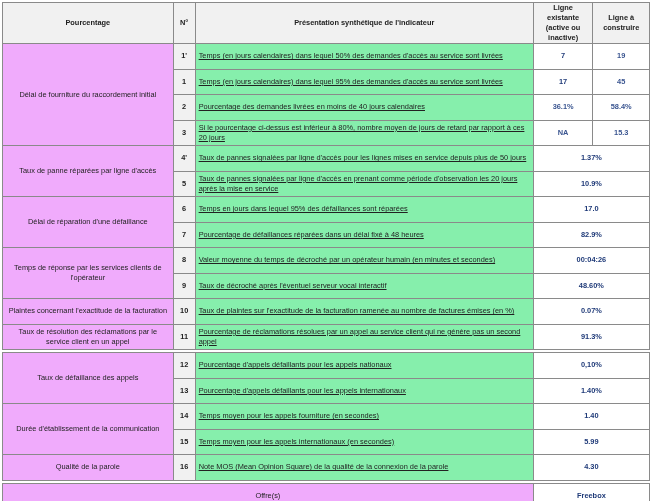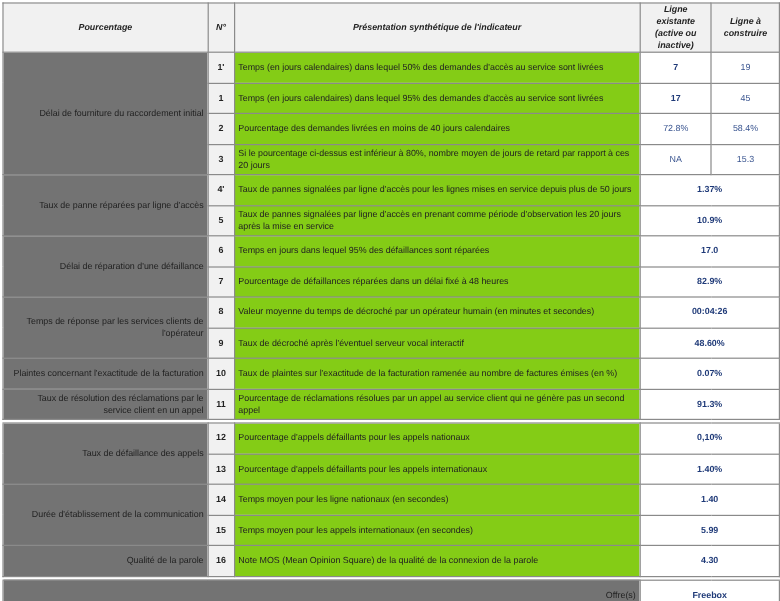--- a/index.html
+++ b/index.html
@@ -1,25 +1,25 @@
 <!DOCTYPE html>
 <html><head>
 <meta charset="utf-8">
 <style>
   html, body { margin: 0; padding: 0; background: #ffffff; }
   body { width: 650px; height: 501px; overflow: hidden; font-family: "Liberation Sans", sans-serif; }
   .wrap { position: absolute; left: 2px; top: 2px; width: 648px; }
   table { border-collapse: collapse; table-layout: fixed; width: 648px; }
   td, th { border: 1.5px solid #8a8a8a; font-size: 7.4px; color: #222; padding: 0 3px; vertical-align: middle; line-height: 10px; }
-  th { background: #f1f1f1; font-weight: bold; text-align: center; height: 33px; font-style: italic; }
-  td.ind { background: #737373; text-align: right; }
+  th { background: #f1f1f1; font-weight: bold; text-align: center; height: 33px; }
+  td.ind { background: #f0abfc; text-align: center; }
   td.num { background: #f1f1f1; text-align: center; font-weight: bold; }
-  td.desc { background: #84cc16; text-align: left; }
+  td.desc { background: #86efac; text-align: left; text-decoration: underline; }
   td.val { background: #ffffff; text-align: center; color: #1f3a78; font-weight: bold; }
-  td.val2 { background: #ffffff; text-align: center; color: #3a5590; }
+  td.val2 { background: #ffffff; text-align: center; color: #3a5590; font-weight: bold; }
   tr.r { height: 25.5px; }
   tr.sep td { height: 2px; padding: 0; border-left: none; border-right: none; background: #ffffff; border-top: 1.5px solid #8a8a8a; border-bottom: 1.5px solid #8a8a8a; }
   .col1 { width: 163px; } .col2 { width: 21px; } .col3 { width: 323px; } .col4 { width: 57px; } .col5 { width: 54px; }
 </style>
 </head>
 <body>
 
 <div class="wrap">
 <table>
   <colgroup>
@@ -48,21 +48,21 @@
     </tr>
     <tr class="r">
       <td class="num">1</td>
       <td class="desc">Temps (en jours calendaires) dans lequel 95% des demandes d'accès au service sont livrées</td>
       <td class="val">17</td>
       <td class="val2">45</td>
     </tr>
     <tr class="r">
       <td class="num">2</td>
       <td class="desc">Pourcentage des demandes livrées en moins de 40 jours calendaires</td>
-      <td class="val2">72.8%</td>
+      <td class="val2">36.1%</td>
       <td class="val2">58.4%</td>
     </tr>
     <tr class="r">
       <td class="num">3</td>
       <td class="desc">Si le pourcentage ci-dessus est inférieur à 80%, nombre moyen de jours de retard par rapport à ces 20 jours</td>
       <td class="val2">NA</td>
       <td class="val2">15.3</td>
     </tr>
 
     <tr class="r">
@@ -127,21 +127,21 @@
     </tr>
     <tr class="r">
       <td class="num">13</td>
       <td class="desc">Pourcentage d'appels défaillants pour les appels internationaux</td>
       <td class="val" colspan="2">1.40%</td>
     </tr>
 
     <tr class="r">
       <td class="ind" rowspan="2">Durée d'établissement de la communication</td>
       <td class="num">14</td>
-      <td class="desc">Temps moyen pour les ligne nationaux (en secondes)</td>
+      <td class="desc">Temps moyen pour les appels fourniture (en secondes)</td>
       <td class="val" colspan="2">1.40</td>
     </tr>
     <tr class="r">
       <td class="num">15</td>
       <td class="desc">Temps moyen pour les appels internationaux (en secondes)</td>
       <td class="val" colspan="2">5.99</td>
     </tr>
 
     <tr class="r">
       <td class="ind">Qualité de la parole</td>

